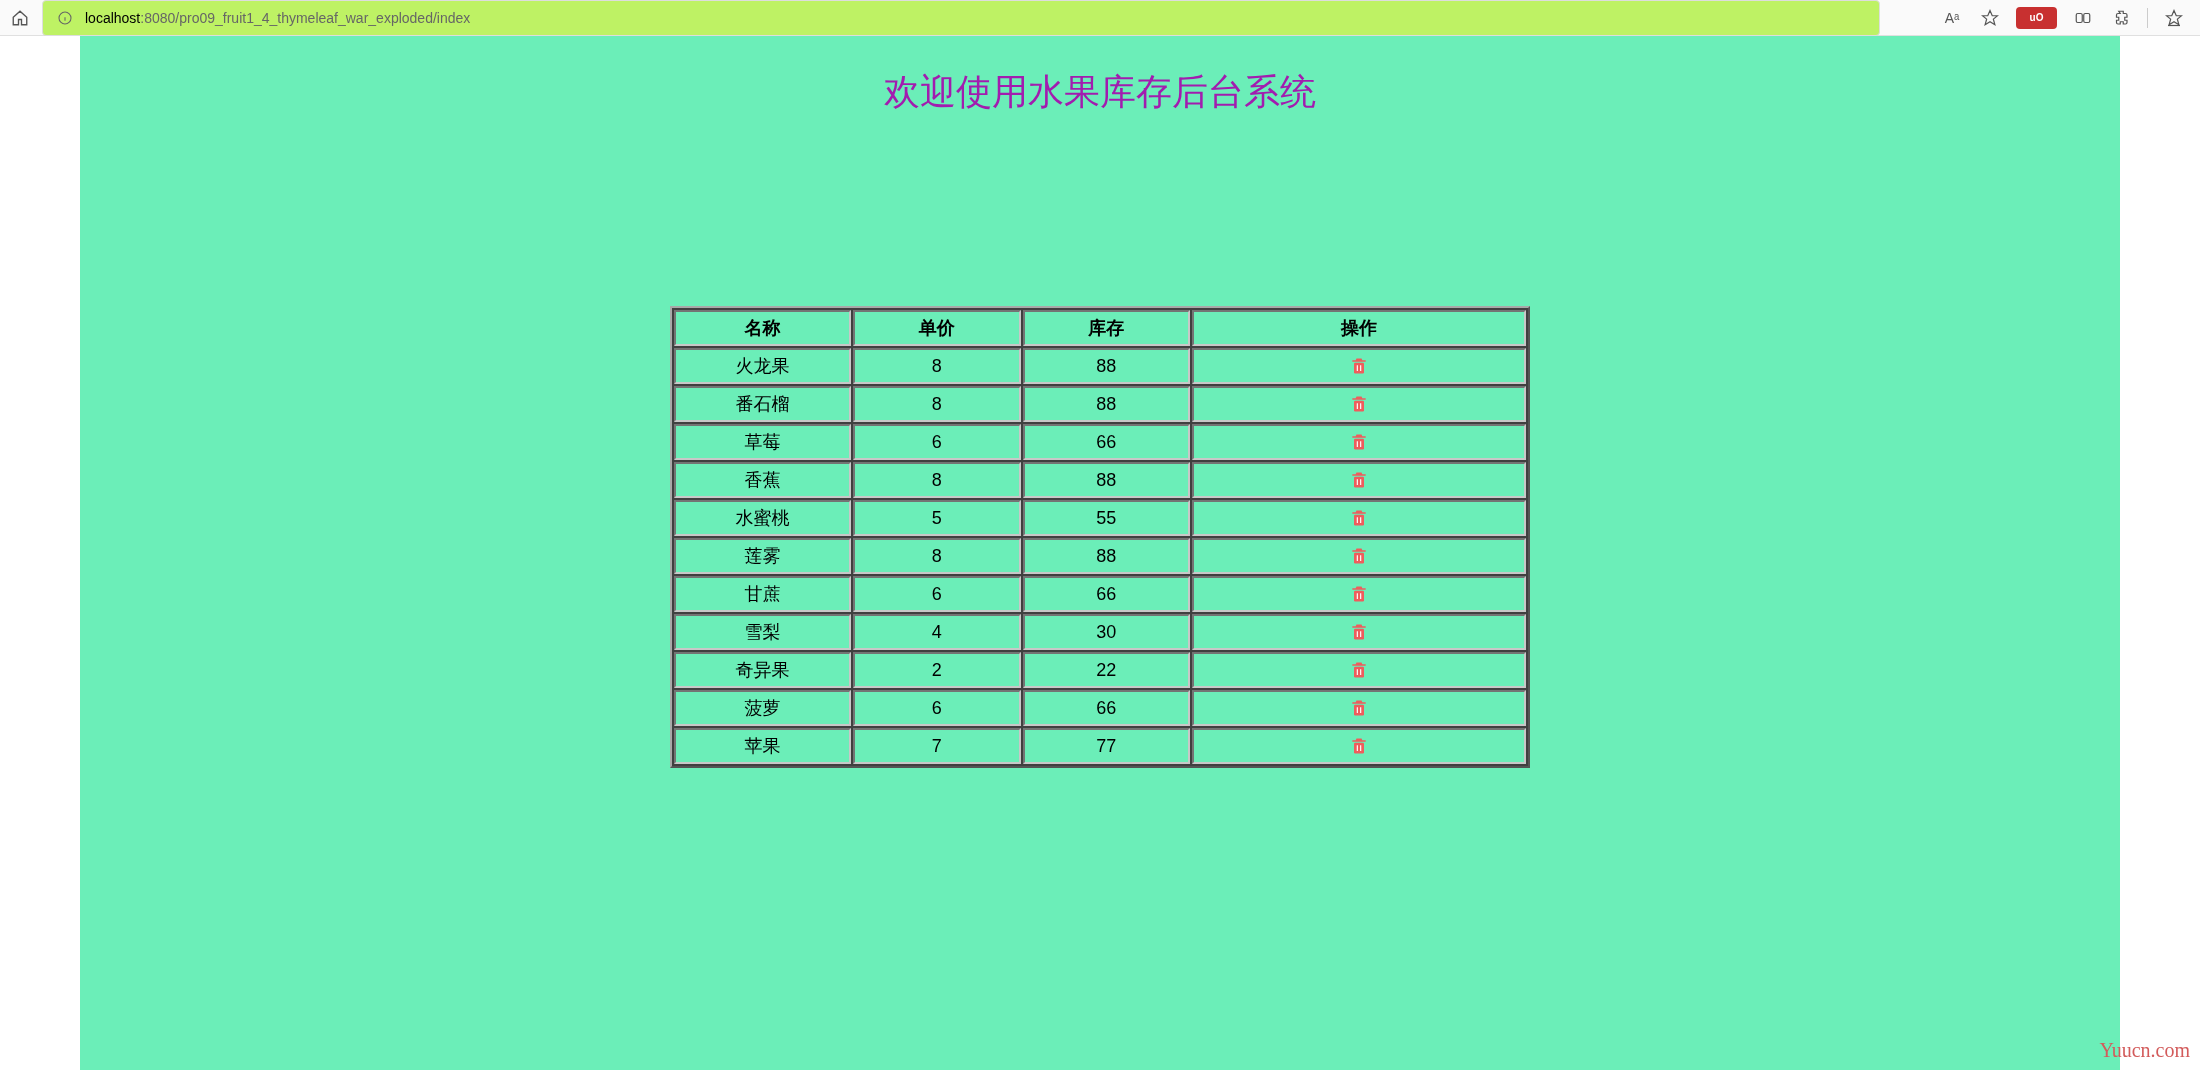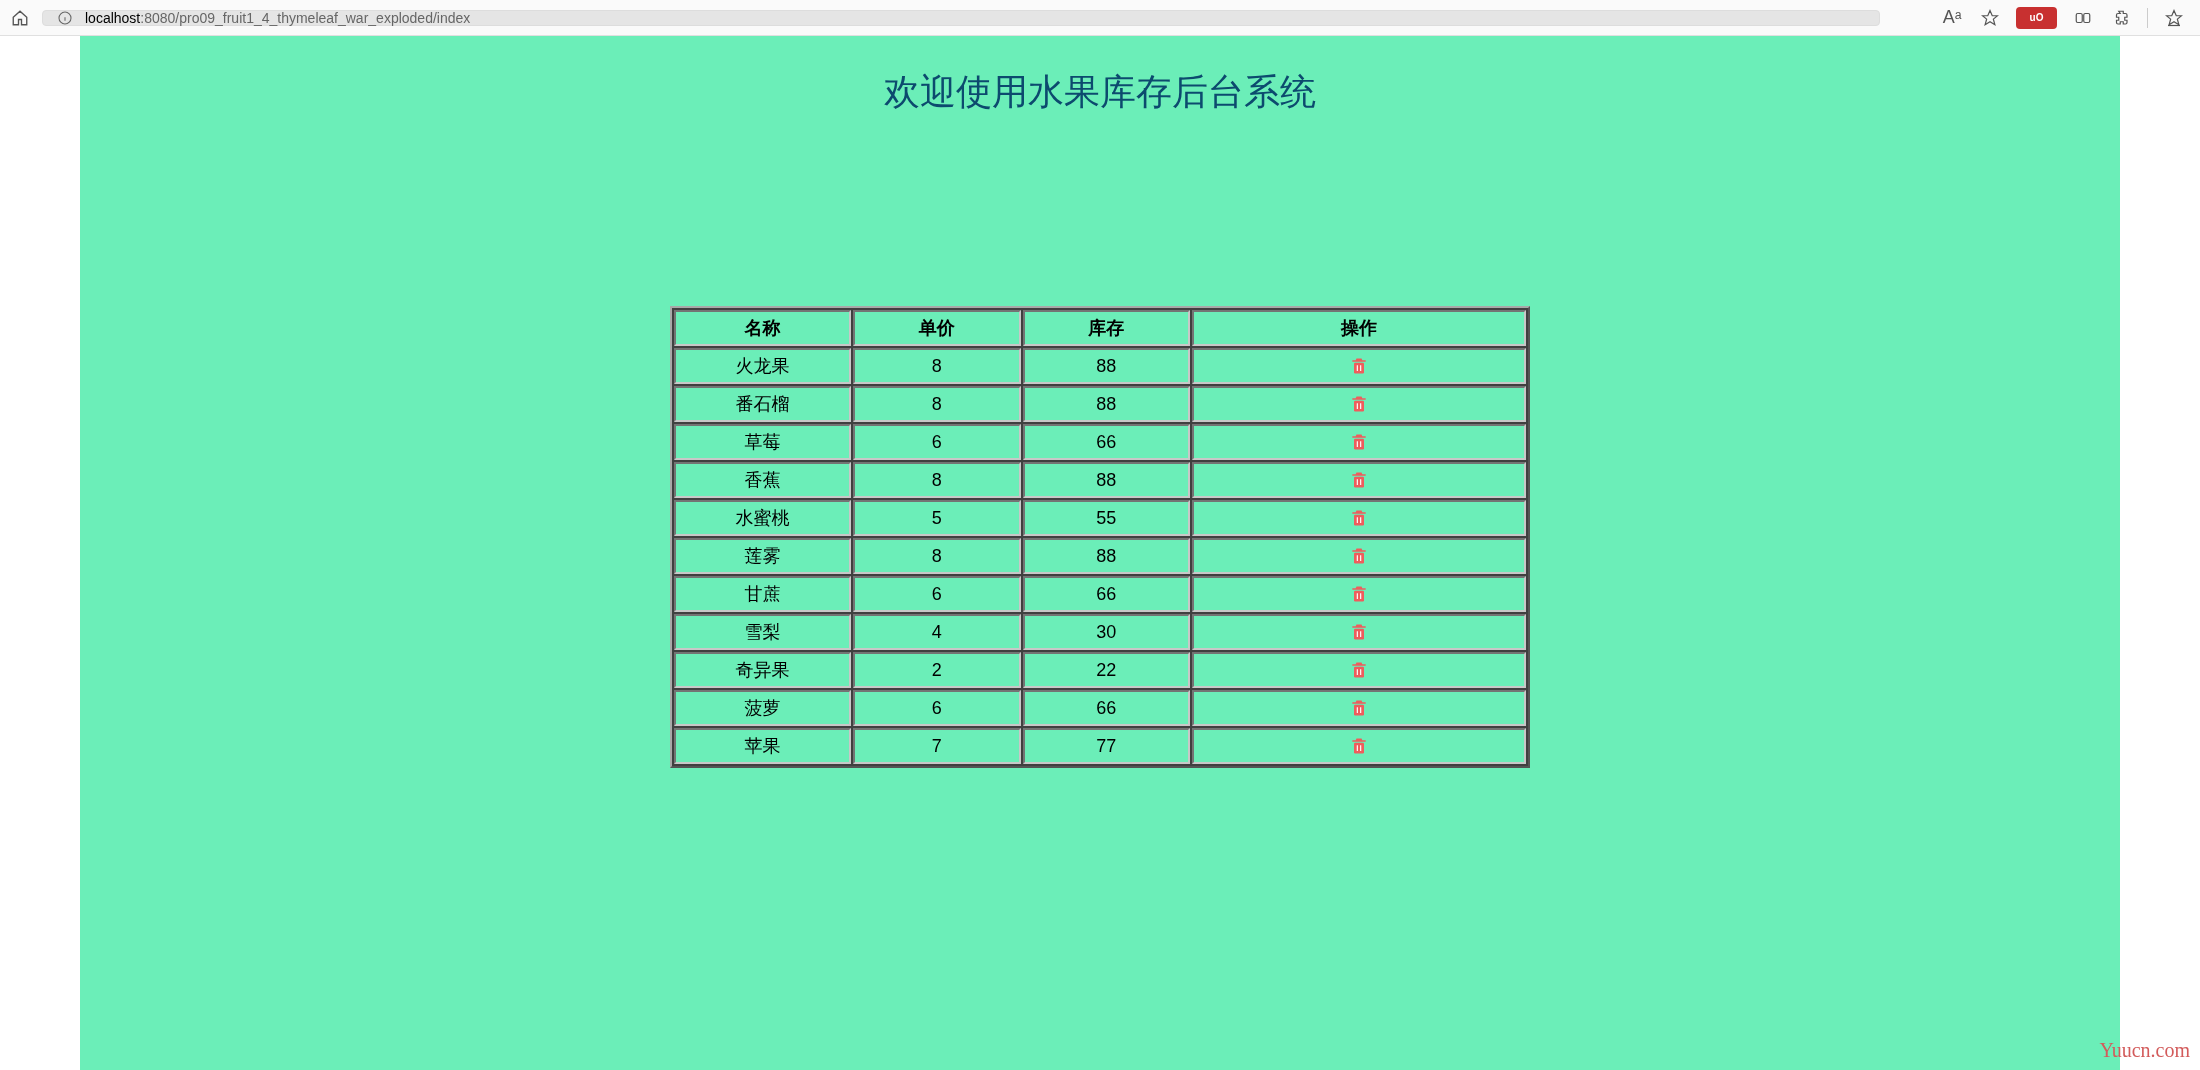--- a/index.html
+++ b/index.html
@@ -28,22 +28,22 @@
       width: 24px;
       height: 24px;
       display: flex;
       align-items: center;
       justify-content: center;
       cursor: pointer;
     }
 
     .url-bar {
       flex: 1;
-      height: 16px;
-      background: #e5e5e5;
+      height: 36px;
+      background: #bef264;
       border: 1px solid #ddd;
       border-radius: 4px;
       display: flex;
       align-items: center;
       padding: 0 10px;
       gap: 8px;
       font-size: 14px;
       color: #555;
     }
 
@@ -104,21 +104,21 @@
       height: 100%;
       background: #6beeb8;
       padding-top: 32px;
       position: relative;
     }
 
     .page-title {
       text-align: center;
       font-size: 36px;
       font-weight: normal;
-      color: #0c4a6e;
+      color: #a21caf;
     }
 
     .table-wrap {
       position: absolute;
       top: 270px;
       left: 50%;
       transform: translateX(-50%);
       width: 860px;
     }
 
@@ -190,21 +190,21 @@
         <line x1="12" y1="8" x2="12" y2="8"></line>
         <line x1="12" y1="11" x2="12" y2="16"></line>
       </svg>
     </span>
     <span>
       <span class="url-host">localhost</span><span class="url-path">:8080</span><span class="url-path">/pro09_fruit1_4_thymeleaf_war_exploded/index</span>
     </span>
   </div>
 
   <div class="right-icons">
-    <span class="icon-btn" style="font-size:18px;margin-left:44px;">Aᵃ</span>
+    <span class="icon-btn" style="font-size:14px;margin-left:44px;">Aᵃ</span>
     <span class="icon-btn">
       <svg viewBox="0 0 24 24" width="18" height="18" fill="none" stroke="#555" stroke-width="1.6">
         <path d="M12 2 L15 9 L22 9 L16.5 13.5 L18.5 21 L12 17 L5.5 21 L7.5 13.5 L2 9 L9 9 Z"></path>
       </svg>
     </span>
     <span class="ublock-badge">uO</span>
     <span class="icon-btn">
       <svg viewBox="0 0 24 24" width="18" height="18" fill="none" stroke="#555" stroke-width="1.6">
         <rect x="3" y="6" width="8" height="12" rx="2"></rect>
         <rect x="13" y="6" width="8" height="12" rx="2"></rect>

